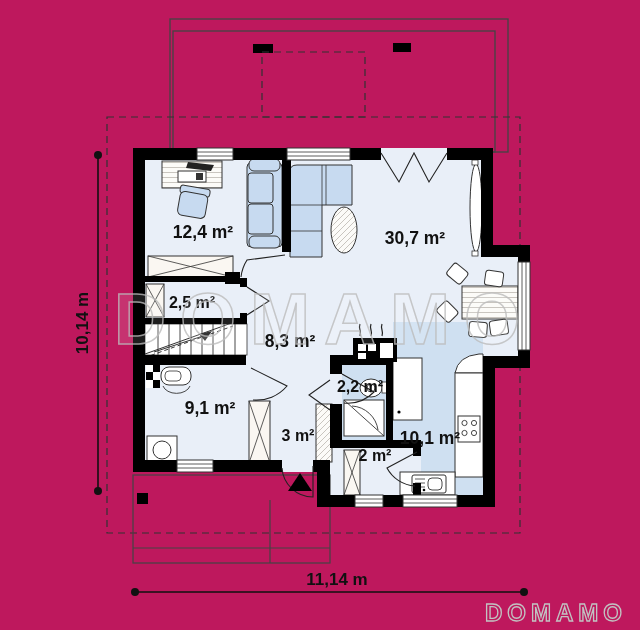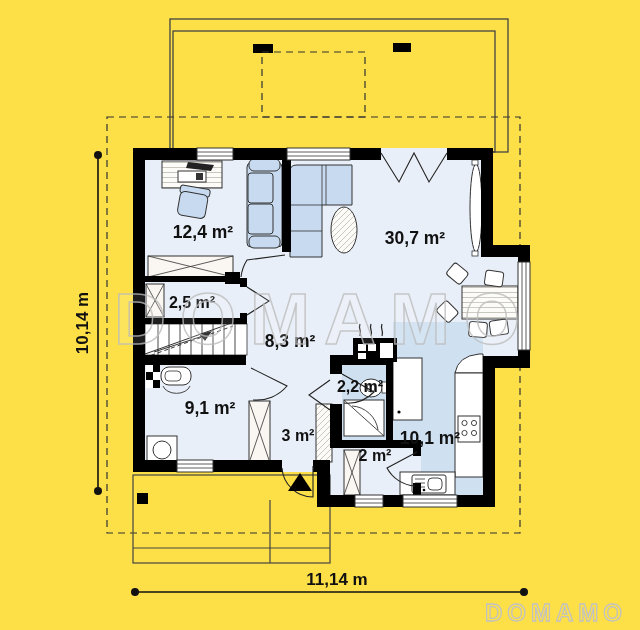--- a/index.html
+++ b/index.html
@@ -1,16 +1,16 @@
 <!DOCTYPE html>
 <html><head>
 <meta charset="utf-8">
 <style>
   html,body{margin:0;padding:0;background:#ffffff;}
-  .stage{position:relative;width:640px;height:630px;background:#fde047;overflow:hidden;
+  .stage{position:relative;width:640px;height:630px;background:#be185d;overflow:hidden;
          font-family:"Liberation Sans","DejaVu Sans",sans-serif;text-align:right;}
   svg{display:block}
   .room-label{font-family:"Liberation Sans","DejaVu Sans",sans-serif;font-weight:bold;
               font-size:17.5px;fill:#111;}
   .room-label.small{font-size:16px;}
   .dim-label{font-family:"Liberation Sans","DejaVu Sans",sans-serif;font-weight:bold;
              font-size:17px;fill:#111;}
   .watermark{font-family:"Liberation Sans","DejaVu Sans",sans-serif;font-weight:bold;
              font-size:72px;letter-spacing:14px;fill:rgba(255,255,255,0.15);
              stroke:#bdbdbd;stroke-width:1.5px;opacity:.8;}

